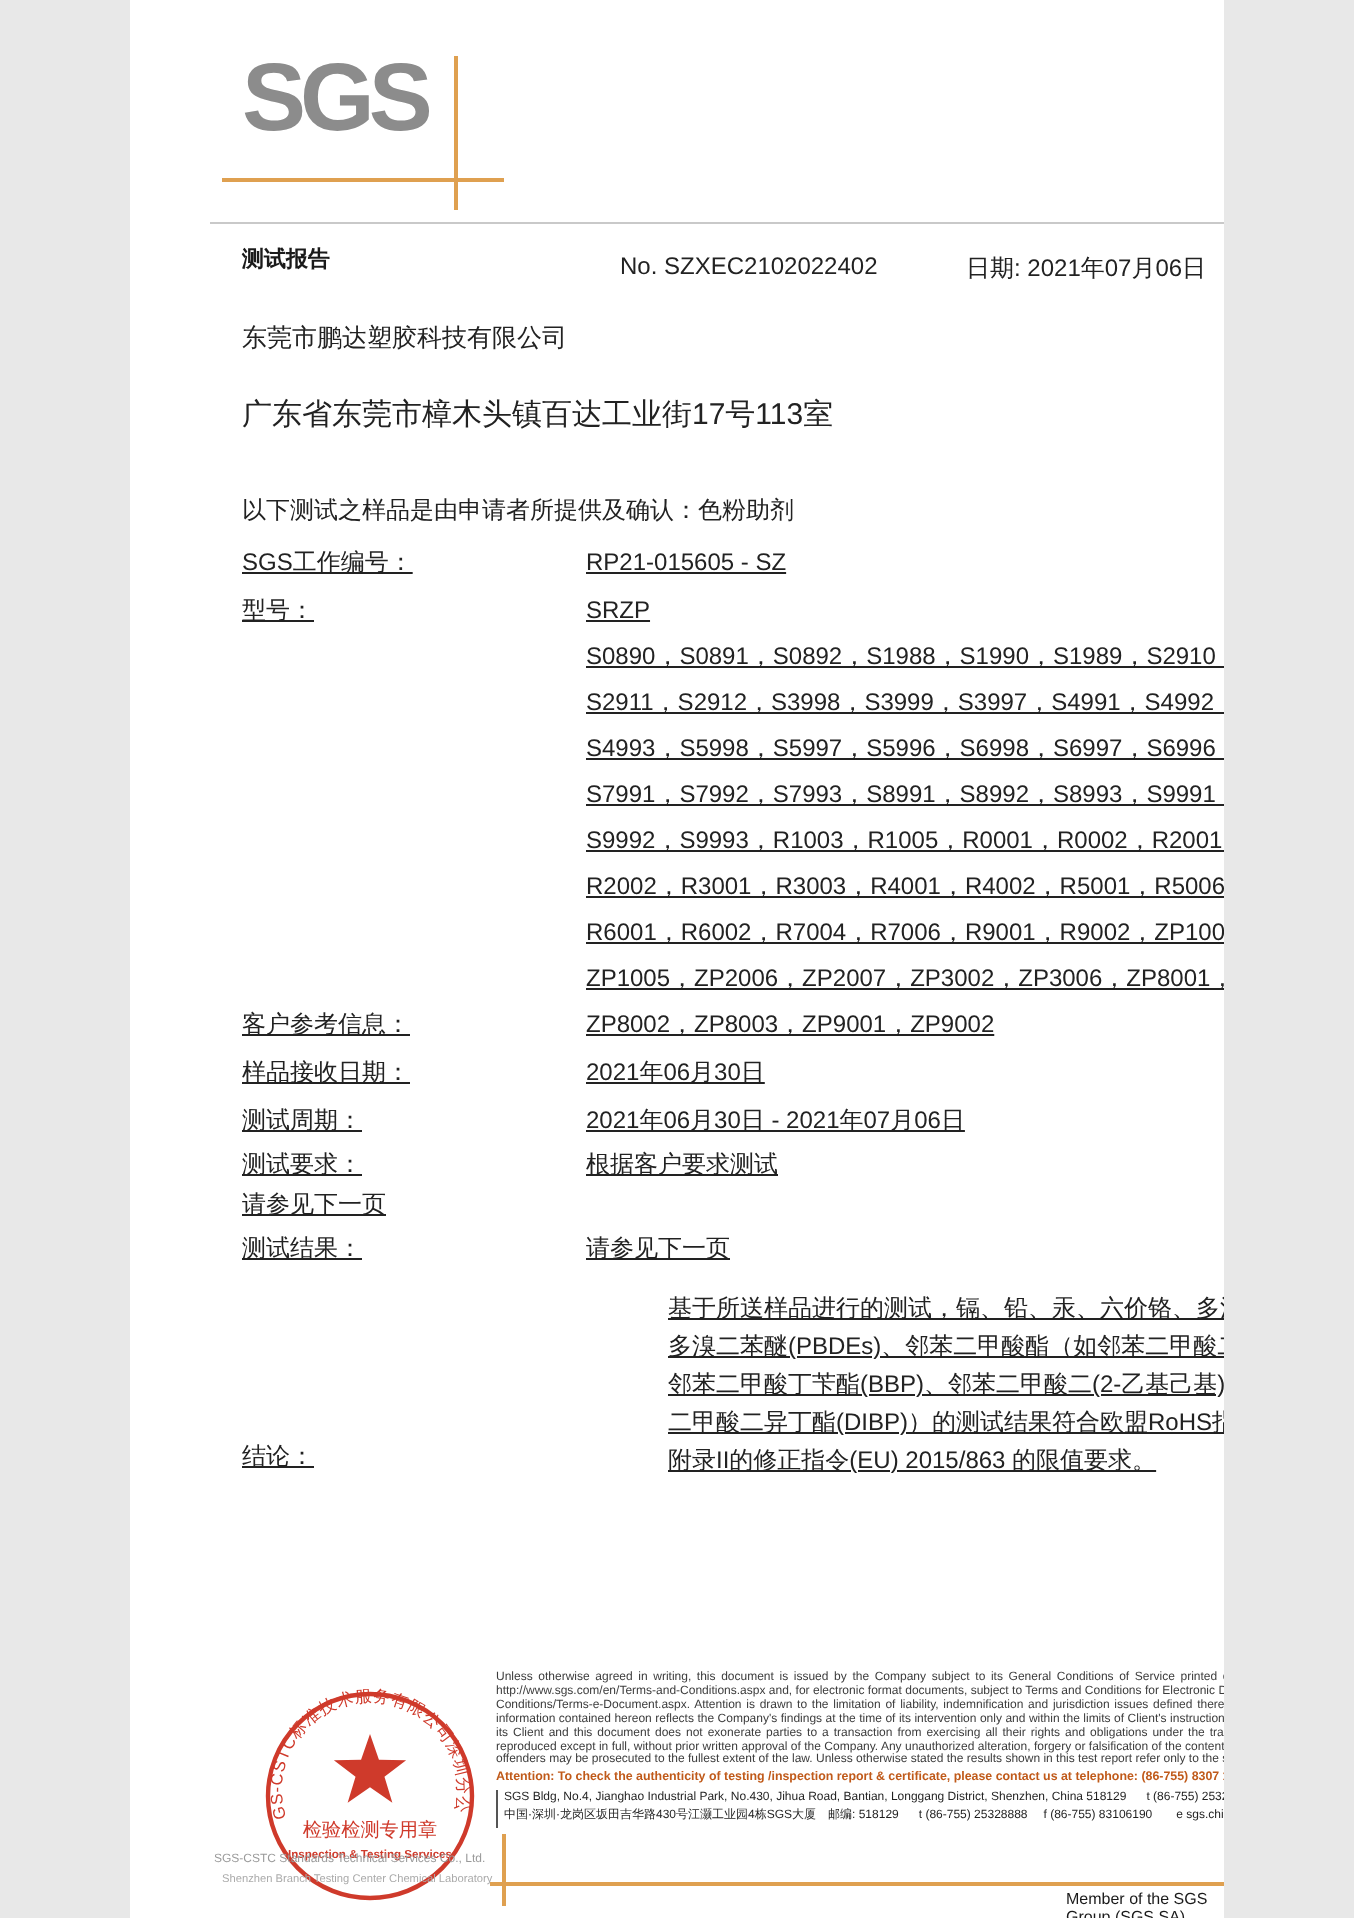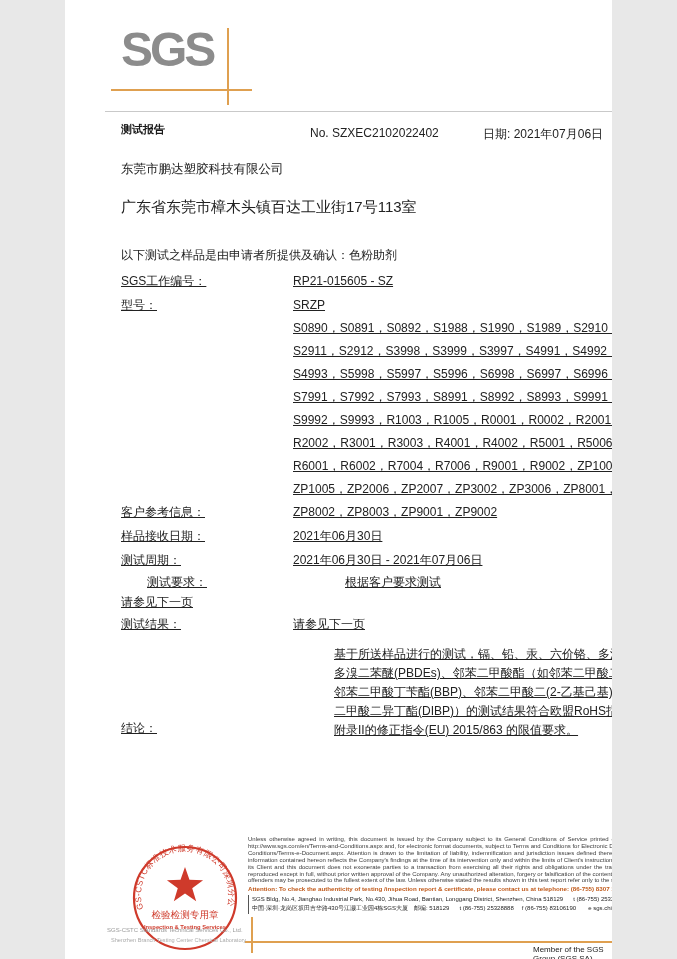--- a/index.html
+++ b/index.html
@@ -23,21 +23,21 @@
   .company{position:absolute;left:56px;top:161px;font-size:12.5px;}
   .company-addr{position:absolute;left:56px;top:198px;font-size:15px;}
   .intro{position:absolute;left:56px;top:247px;font-size:12px;}
   
   .fields{position:absolute;left:56px;top:269px;width:581px;font-size:12px;}
   .row{display:flex;align-items:flex-end;text-decoration:underline;}
   .row .lbl{width:172px;flex:0 0 172px;line-height:24px;}
   .row .val{flex:1;line-height:24px;}
   .row-samples .val{white-space:pre-line;line-height:23px;}
   .row-method .lbl,.row-method .val{line-height:19px;}
-  .row-require .lbl,.row-require .val{line-height:21px;margin-left:26px;}
+  .row-require .lbl,.row-require .val{line-height:21px;}
   .row-conclusion{margin-top:9px;gap:41px;}
   .row-conclusion .val{line-height:19px;max-width:398px;}
   
   .footer-right{position:absolute;left:183px;top:836px;width:492px;}
   .legal{font-size:6px;line-height:6.9px;text-align:justify;color:#3c3c3c;margin:0 0 1px 0;}
   .attention{font-size:6.2px;line-height:7.4px;font-weight:bold;color:#c05a1a;margin:0 0 2px 0;}
   .addr-block{border-left:1px solid #555;padding-left:3px;}
   .addr-line{display:flex;font-size:6px;line-height:9.5px;color:#1f1f1f;white-space:nowrap;}
   .addr-line .a-tel{margin-left:10px;}
   .addr-line .a-fax{margin-left:8px;}

